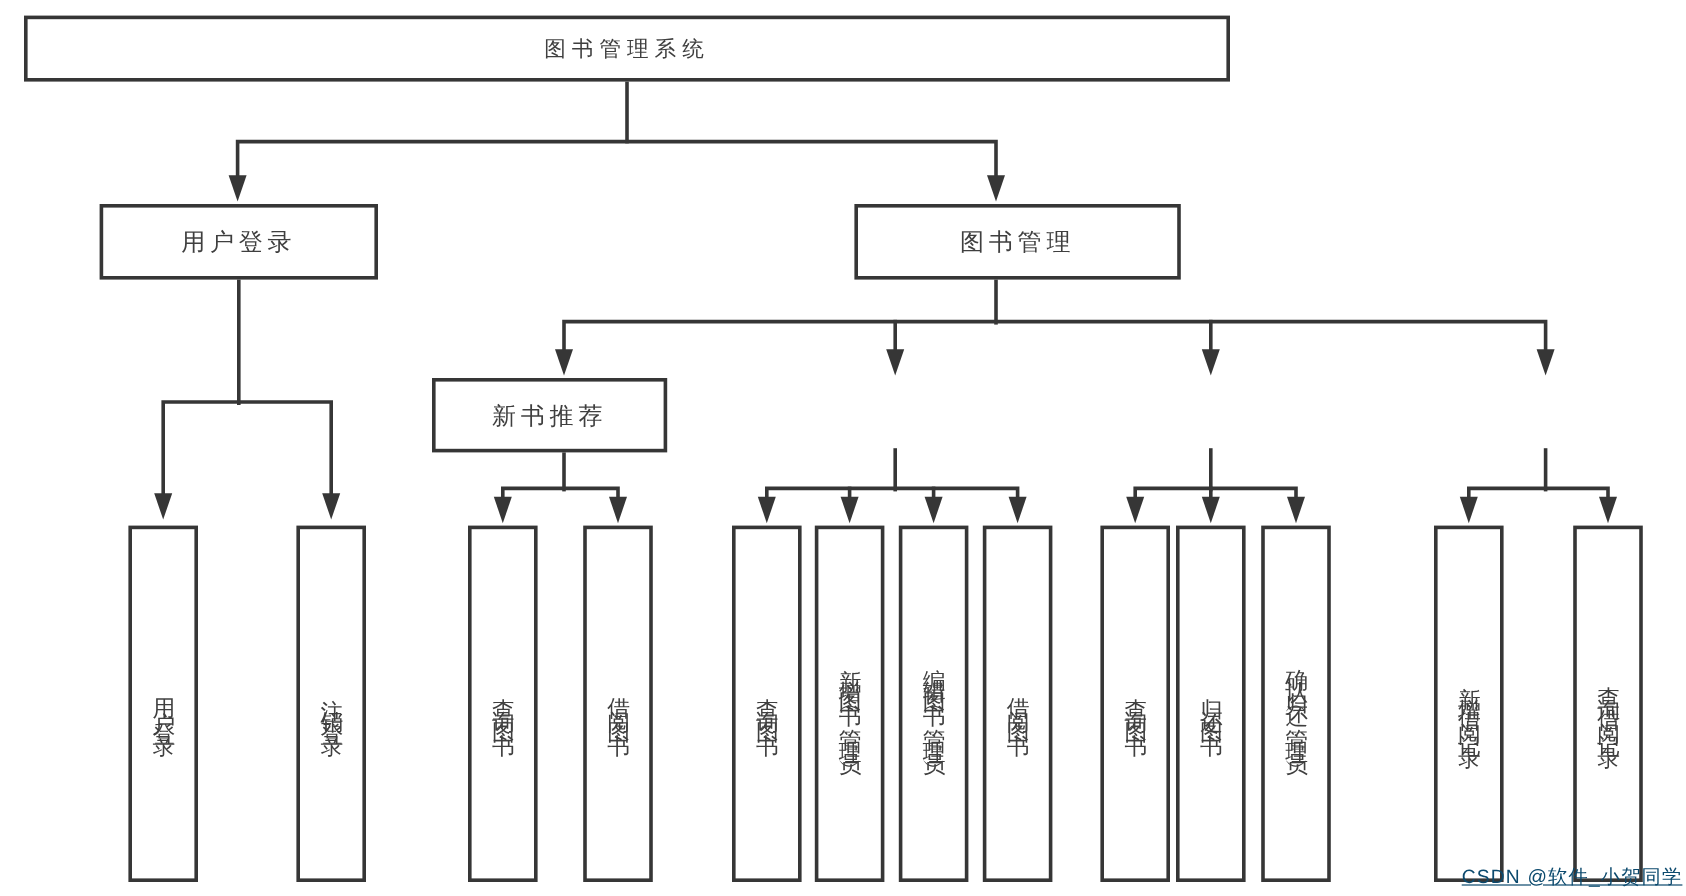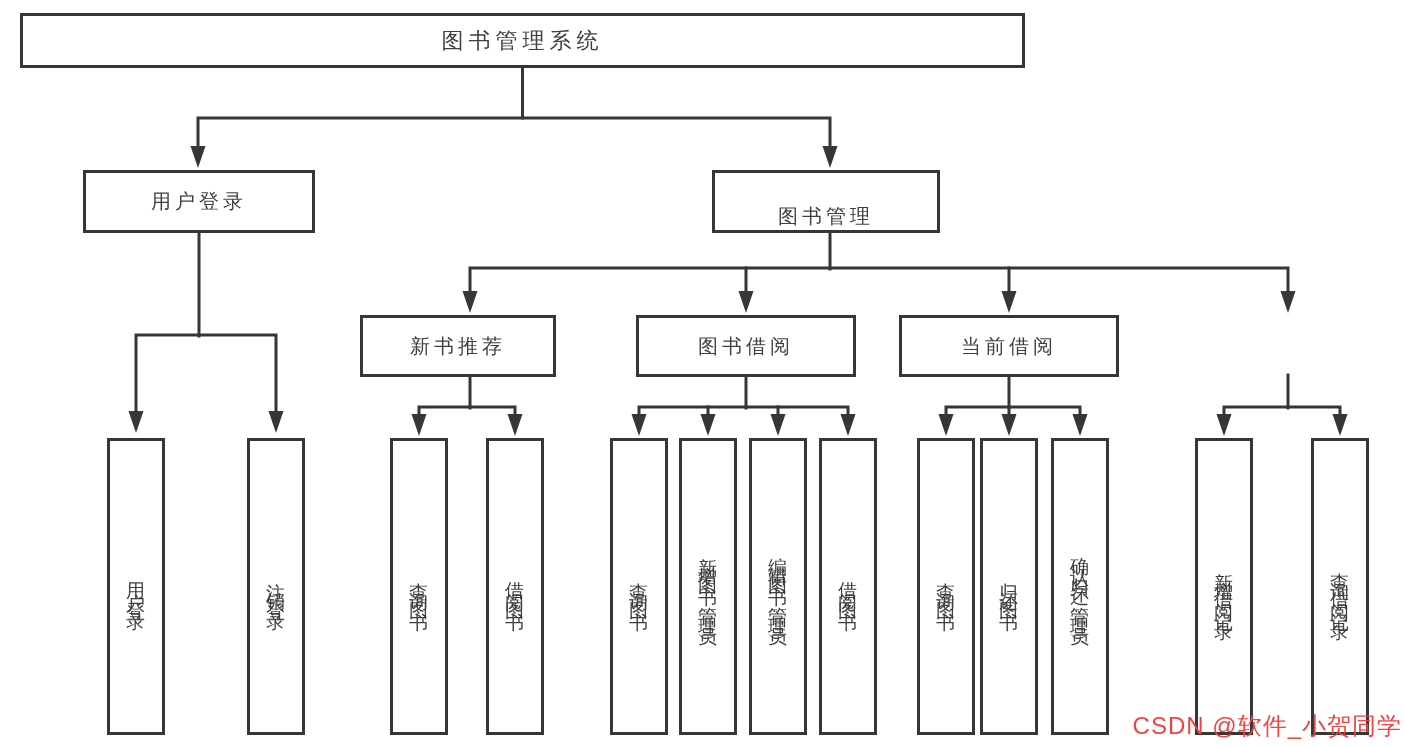--- a/index.html
+++ b/index.html
@@ -45,42 +45,43 @@
     z-index: 2;
     color: #3f3f3f;
   }
   .node.h span {
     font-size: 20px;
     letter-spacing: 4px;
     white-space: nowrap;
     color: #3f3f3f;
   }
   .node.root span {
-    font-size: 22px;
+    font-size: 18px;
     letter-spacing: 5px;
     text-align: right;
   }
   .node.v span {
     writing-mode: vertical-rl;
     text-orientation: mixed;
     font-size: 19px;
     letter-spacing: 10px;
     line-height: 1;
     color: #3f3f3f;
     white-space: nowrap;
   }
   .watermark {
     position: absolute;
     right: 3px;
     bottom: 5px;
-    font-size: 24px;
-    color: #ef4444;
+    font-size: 16px;
+    color: #0c4a6e;
     letter-spacing: 1px;
     z-index: 3;
     white-space: nowrap;
+    text-decoration: underline;
   }
 </style>
 </head>
 <body>
 
 <div class="canvas">
 
   <svg class="connectors" viewBox="0 0 1405 747" xmlns="http://www.w3.org/2000/svg">
 
     <line x1="522.5" y1="66" x2="522.5" y2="118"></line>
@@ -129,32 +130,26 @@
     <polygon points="1332.5,414 1347.5,414 1340,436"></polygon>
   </svg>
 
   <div class="node h root" style="left:20px; top:13px; width:1005px; height:55px;">
     <span>图书管理系统</span>
   </div>
 
   <div class="node h" style="left:83px; top:170px; width:232px; height:63px;">
     <span>用户登录</span>
   </div>
-  <div class="node h" style="left:712px; top:170px; width:228px; height:63px;align-items:flex-end;">
+  <div class="node h" style="left:712px; top:170px; width:272px; height:63px;">
     <span>图书管理</span>
   </div>
 
   <div class="node h" style="left:360px; top:315px; width:196px; height:62px;">
     <span>新书推荐</span>
-  </div>
-  <div class="node h" style="left:636px; top:315px; width:220px; height:62px;">
-    <span>图书借阅</span>
-  </div>
-  <div class="node h" style="left:899px; top:315px; width:220px; height:62px;">
-    <span>当前借阅</span>
   </div>
 
   <div class="node v" style="left:107px; top:438px; width:58px; height:297px;">
     <span>用户登录</span>
   </div>
   <div class="node v" style="left:247px; top:438px; width:58px; height:297px;">
     <span>注销登录</span>
   </div>
 
   <div class="node v" style="left:390px; top:438px; width:58px; height:297px;">

